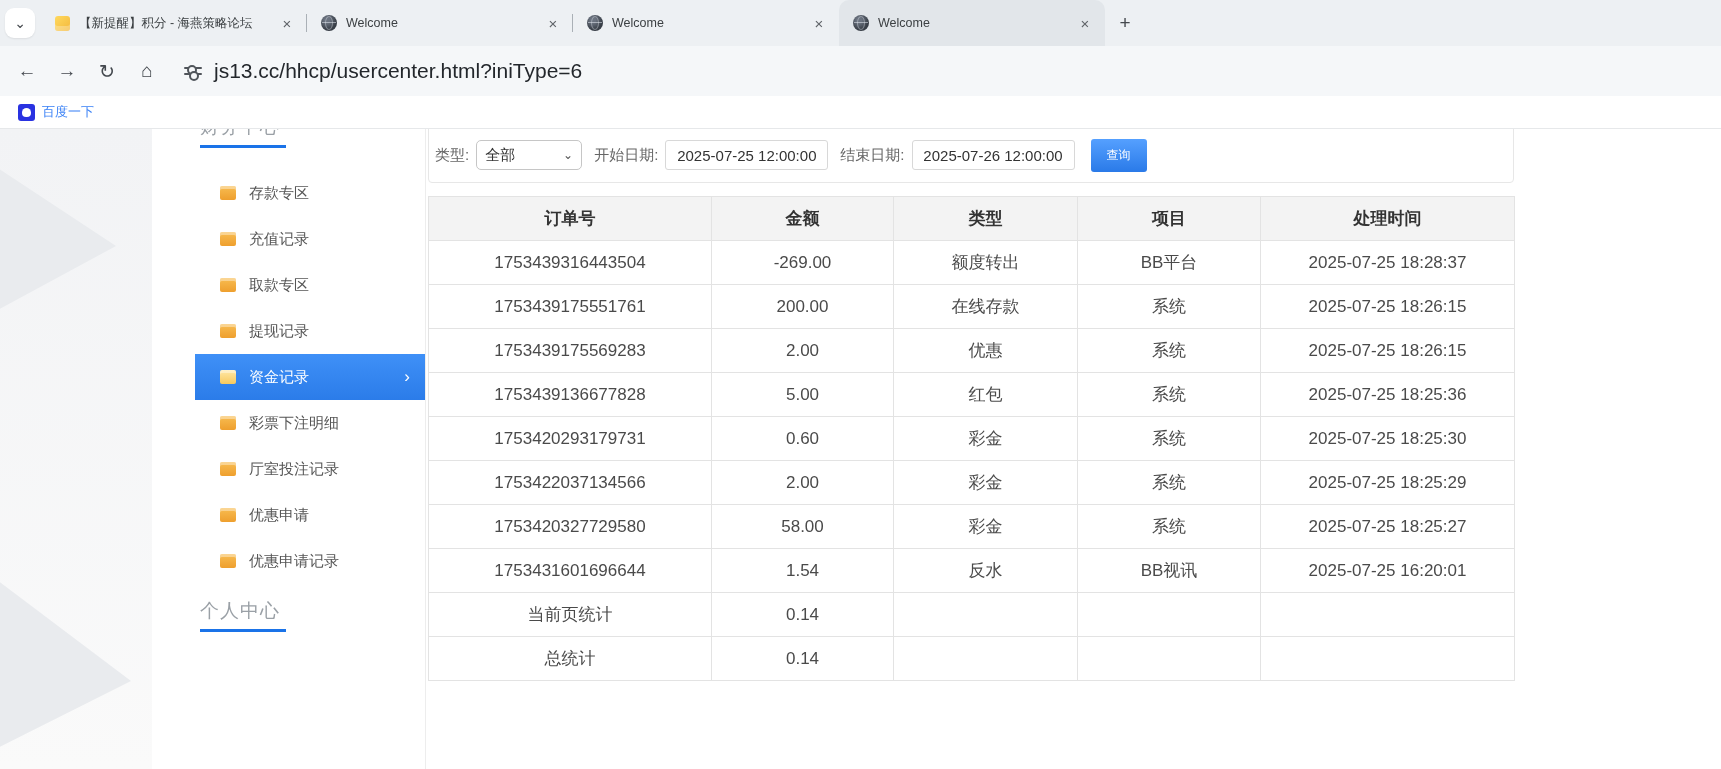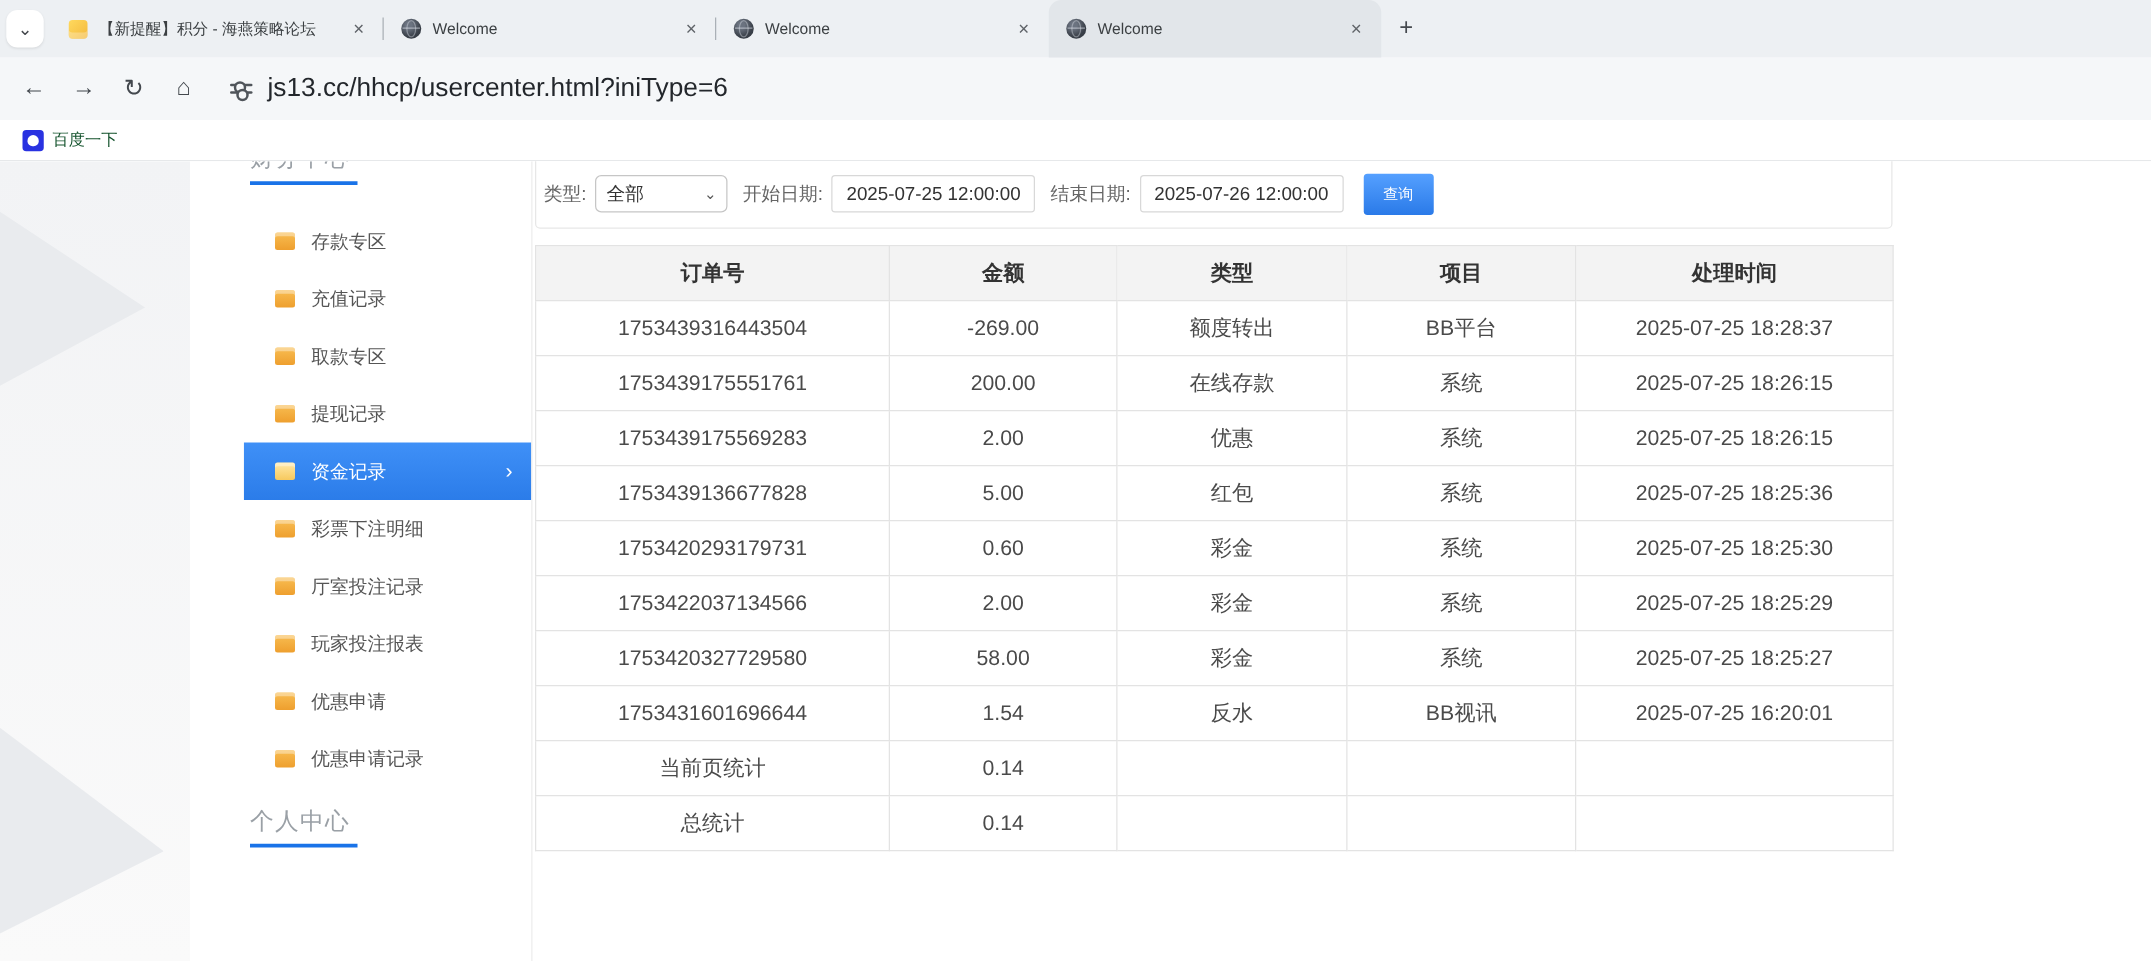--- a/index.html
+++ b/index.html
@@ -93,21 +93,21 @@
     border-bottom:1px solid #e6e8ea;
   }
   .bookmark { display:flex; align-items:center; gap:7px; padding:3px 8px; border-radius:5px; cursor:pointer; }
   .baidu-icon {
     width:17px; height:17px; border-radius:3px; background:#2932e1; position:relative; flex:none;
   }
   .baidu-icon::after {
     content:""; position:absolute; left:4px; top:4px; width:9px; height:9px;
     border-radius:50% 50% 45% 45%; background:#fff;
   }
-  .bookmark-label { font-size:13px; color:#14532d; }
+  .bookmark-label { font-size:13px; color:#3b82f6; }
 
   
   .page { position:relative; height:640px; background:#fff; overflow:hidden; }
 
   .deco-strip {
     position:absolute; left:0; top:0; width:152px; height:100%;
     background:linear-gradient(180deg,#f2f3f5,#fafafa);
   }
   .deco-tri { position:absolute; background:#e9ebee; }
   .deco-tri.t1 { left:-34px; top:18px; width:150px; height:180px; clip-path:polygon(0 0,100% 55%,0 100%); }
@@ -276,25 +276,20 @@
     <span class="s-chev">›</span>
   </div>
           <div class="side-item">
     <span class="s-icon"></span>
     <span class="s-label">彩票下注明细</span>
 
   </div>
           <div class="side-item">
     <span class="s-icon"></span>
     <span class="s-label">厅室投注记录</span>
-
-  </div>
-          <div class="side-item">
-    <span class="s-icon"></span>
-    <span class="s-label">玩家投注报表</span>
 
   </div>
           <div class="side-item">
     <span class="s-icon"></span>
     <span class="s-label">优惠申请</span>
 
   </div>
           <div class="side-item">
     <span class="s-icon"></span>
     <span class="s-label">优惠申请记录</span>

